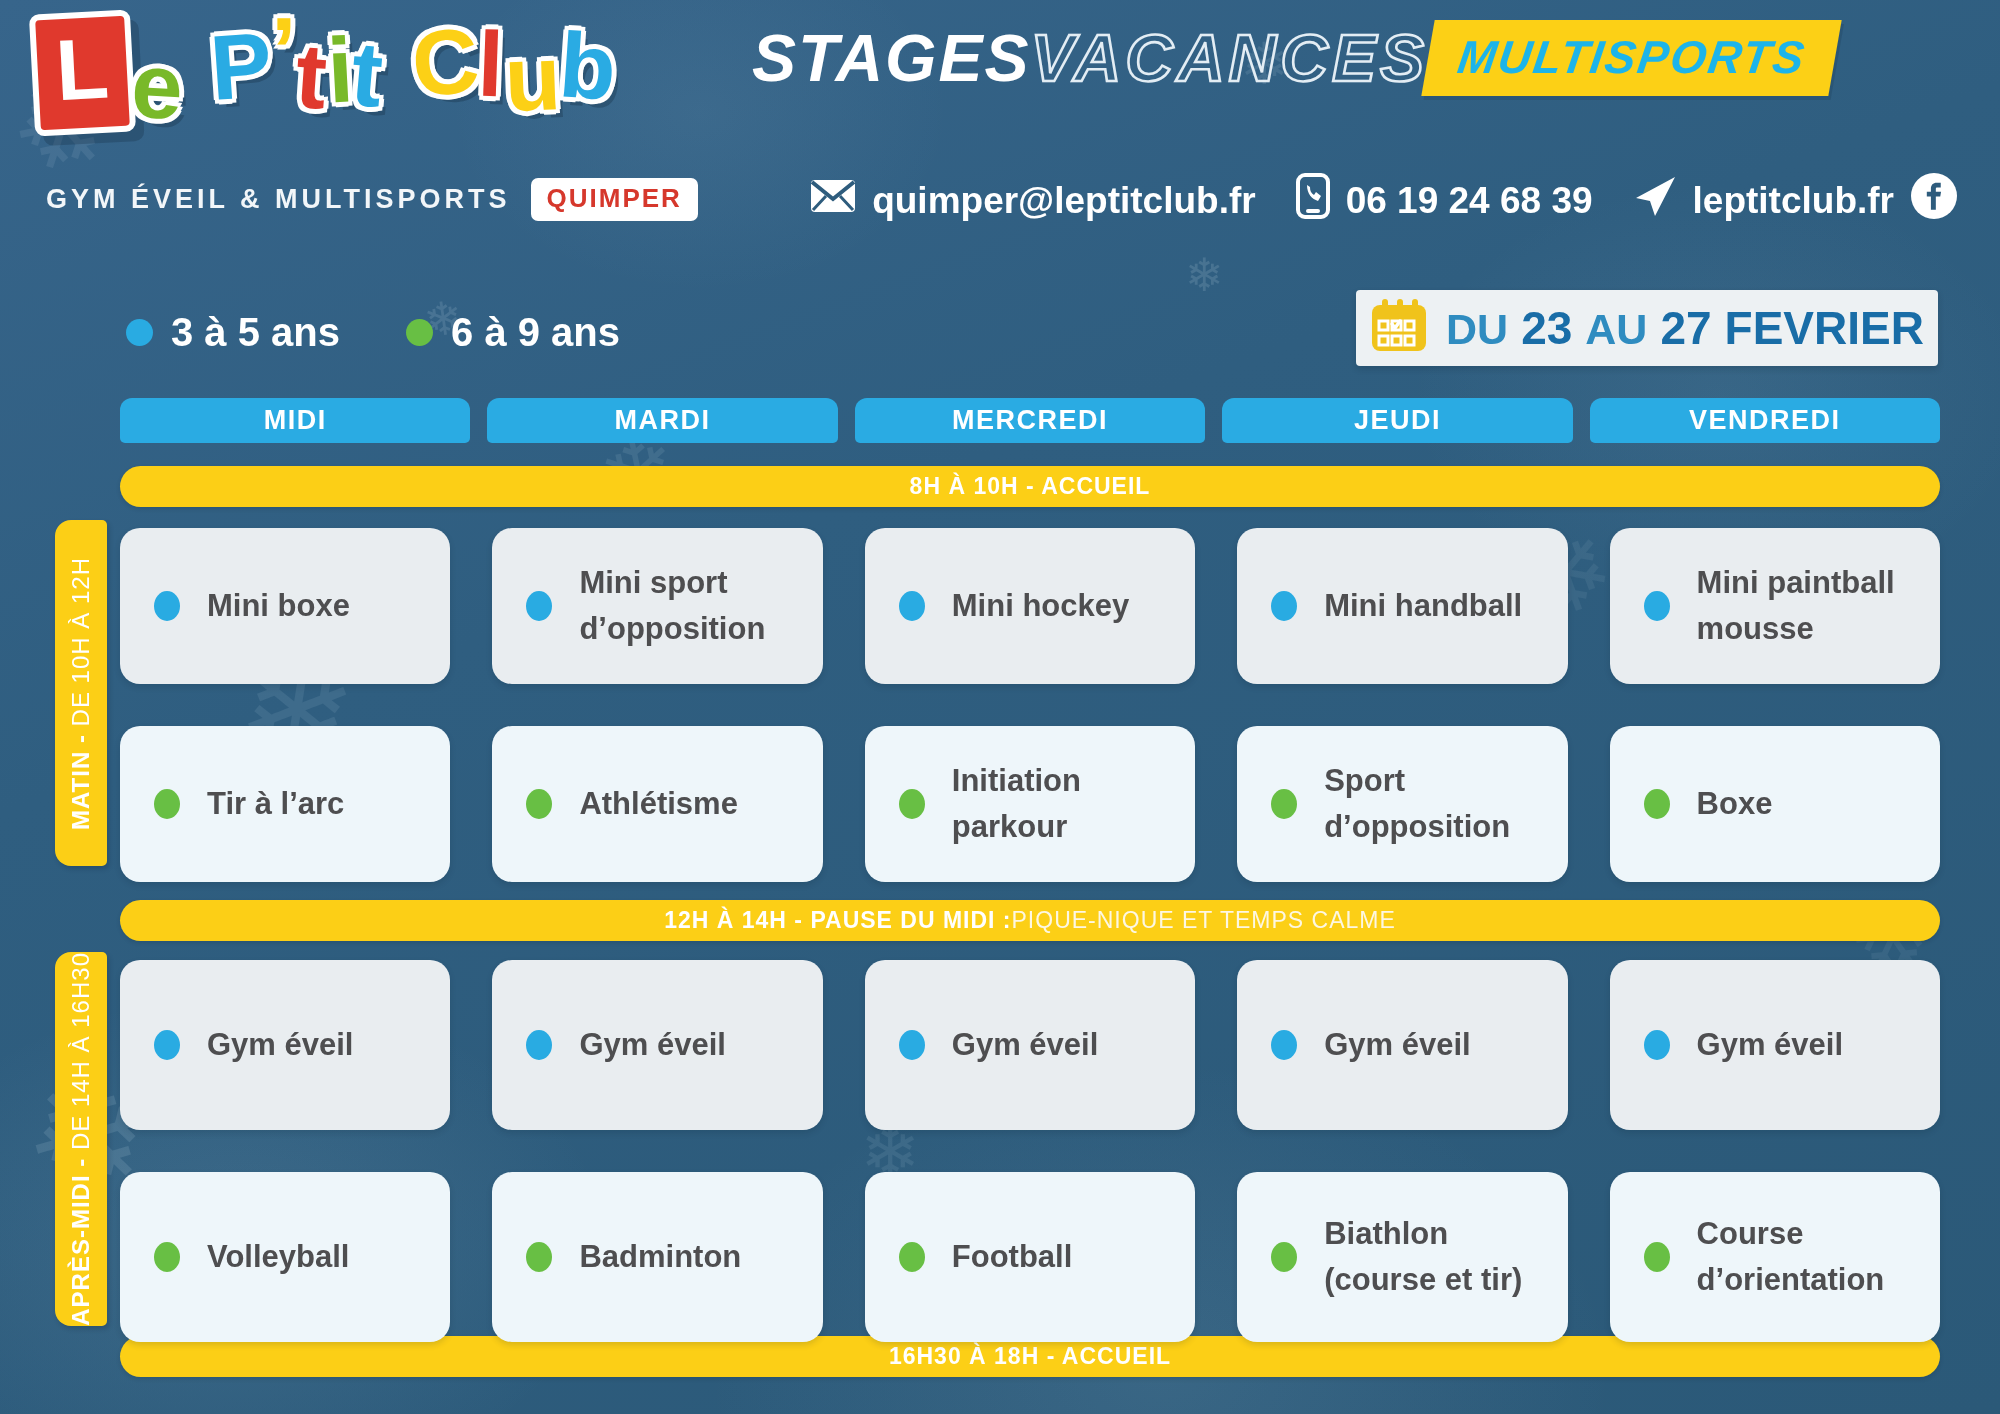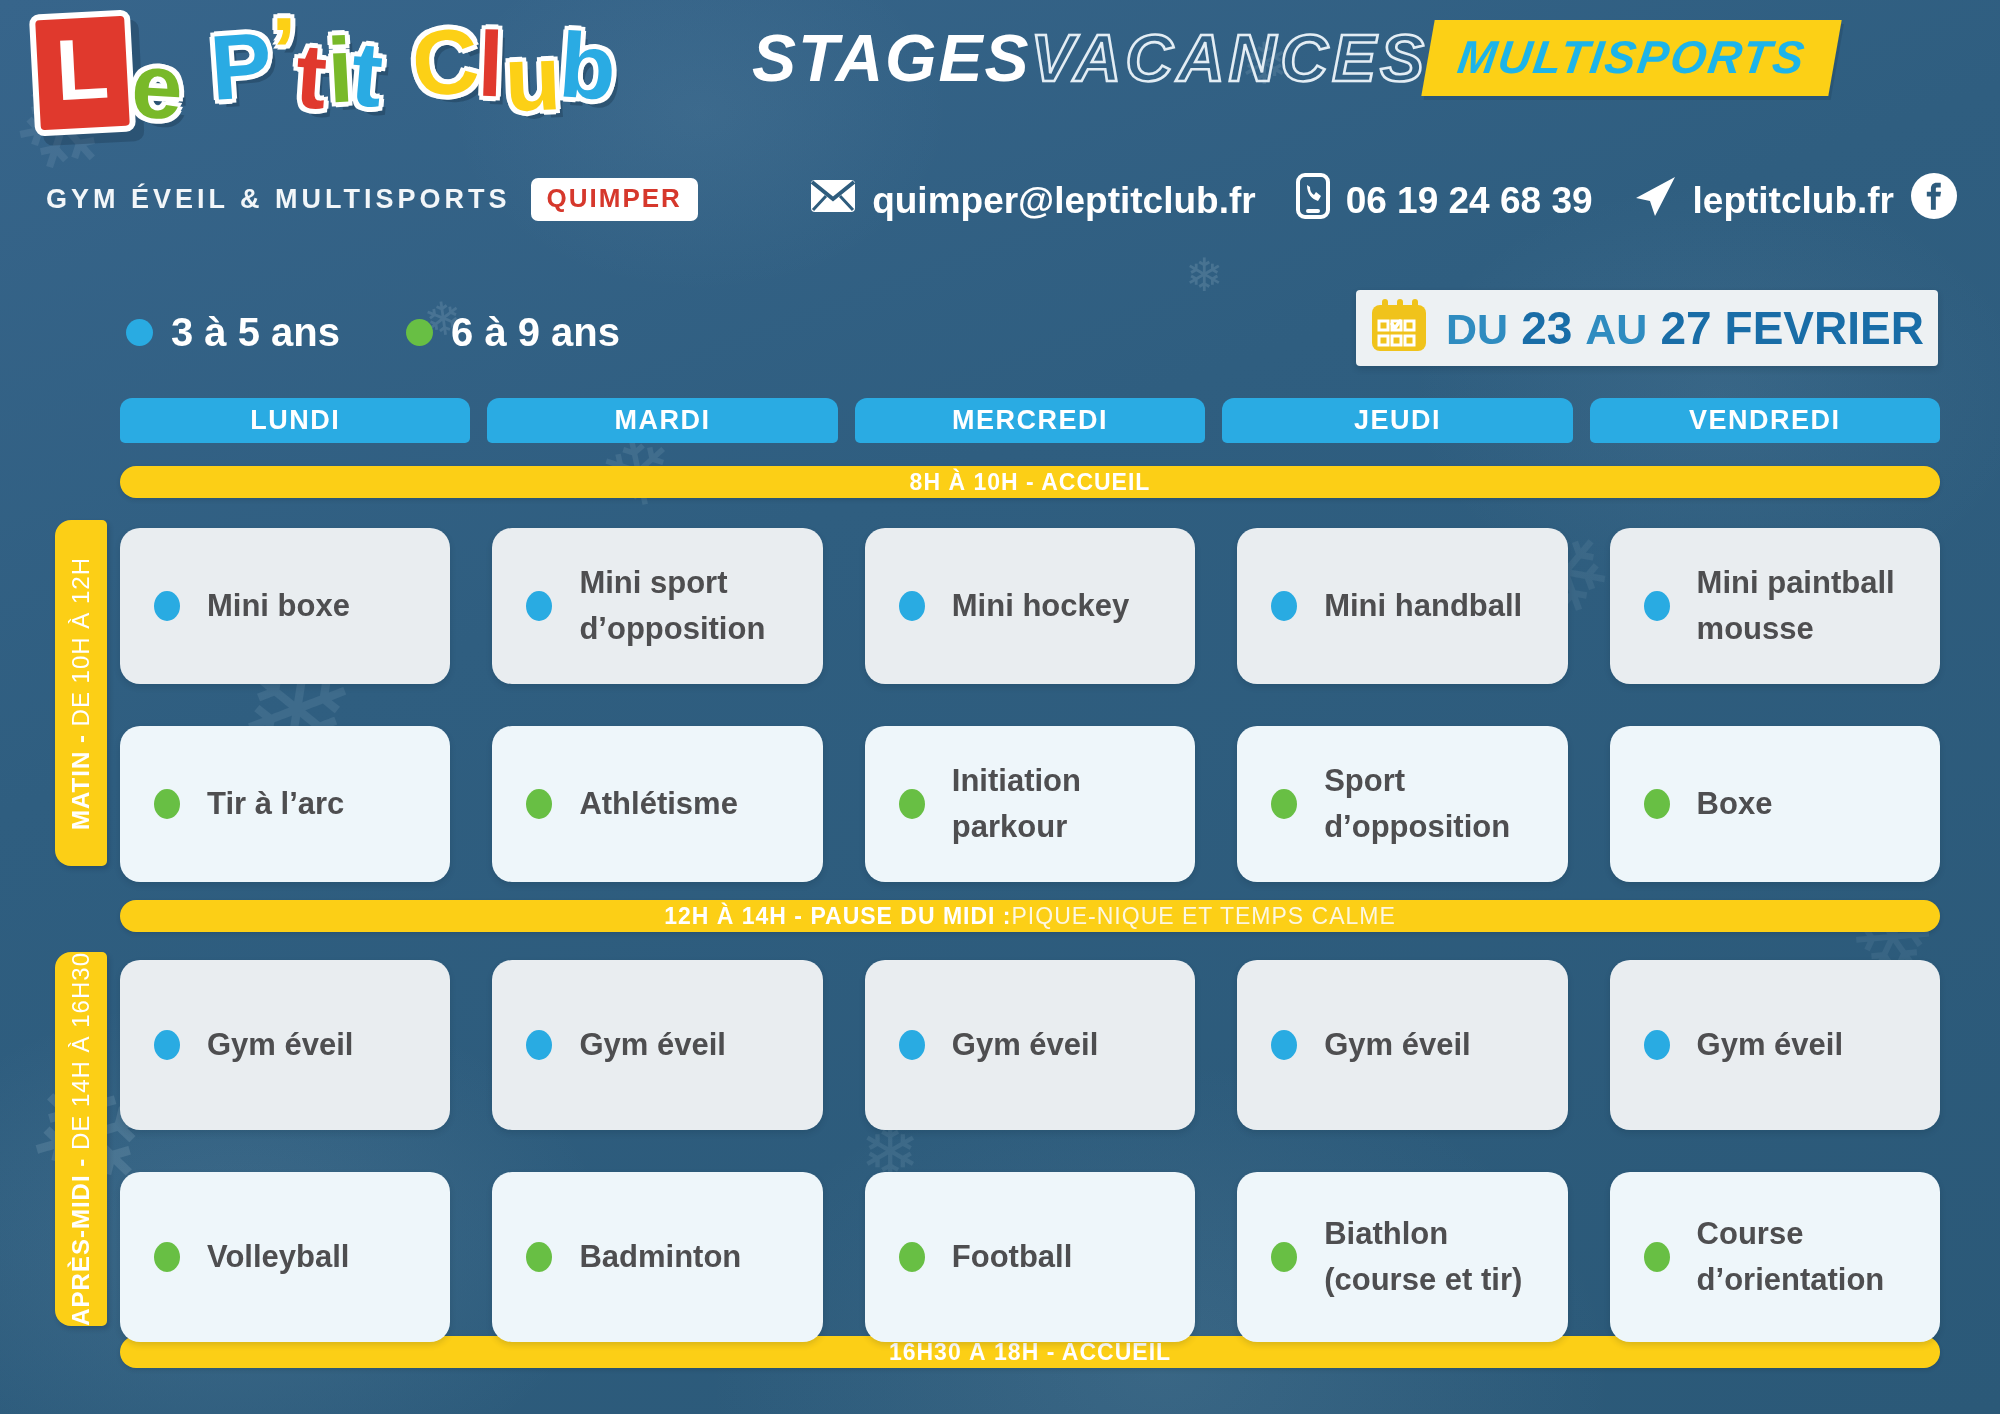--- a/index.html
+++ b/index.html
@@ -105,21 +105,21 @@
     position:absolute; left:120px; top:398px; width:1820px;
     display:grid; grid-template-columns:repeat(5,1fr); gap:17px;
   }
   .day-tab {
     background:#2aabe3; height:45px; border-radius:12px 12px 5px 5px;
     display:flex; align-items:center; justify-content:center;
     color:#fff; font-size:27px; font-weight:700; letter-spacing:1.5px;
   }
 
   .time-bar {
-    position:absolute; left:120px; width:1820px; height:32px; background:#fccf16;
+    position:absolute; left:120px; width:1820px; height:41px; background:#fccf16;
     border-radius:21px; display:flex; align-items:center; justify-content:center;
     color:#fff; font-size:23px; font-weight:700; letter-spacing:1px;
     box-shadow:0 2px 4px rgba(10,25,40,.15);
   }
   .time-bar .bar-light { font-weight:500; color:#fdf7e2; }
   .bar-1 { top:466px; }
   .bar-2 { top:900px; }
   .bar-3 { top:1336px; }
 
   .cards {
@@ -261,21 +261,21 @@
     <span class="date-text">
       <span class="dt-light">DU</span>
       <span class="dt-dark">23</span>
       <span class="dt-light">AU</span>
       <span class="dt-dark">27</span>
       <span class="dt-dark">FEVRIER</span>
     </span>
   </div>
 
   <div class="days-row">
-    <div class="day-tab">LUNDI</div>
+    <div class="day-tab">MIDI</div>
     <div class="day-tab">MARDI</div>
     <div class="day-tab">MERCREDI</div>
     <div class="day-tab">JEUDI</div>
     <div class="day-tab">VENDREDI</div>
   </div>
 
   <div class="time-bar bar-1">
     <span>8H À 10H - ACCUEIL</span>
   </div>
   <div class="time-bar bar-2">

